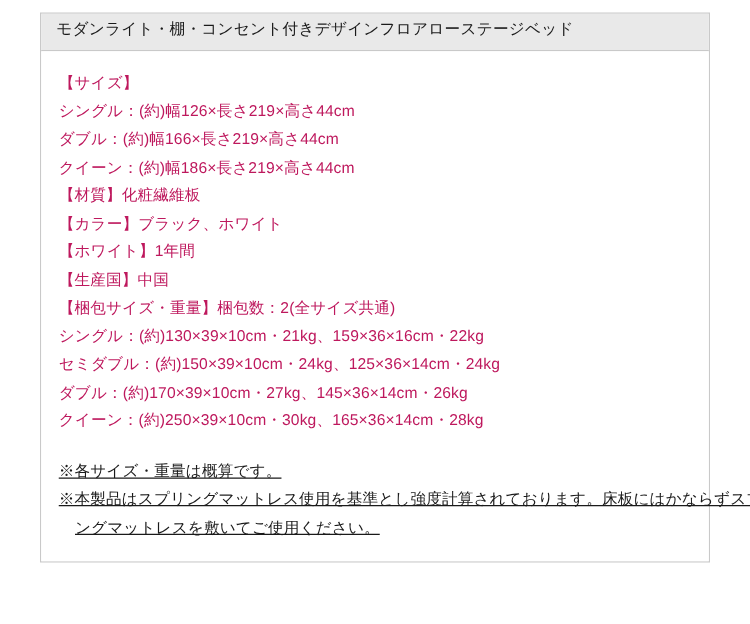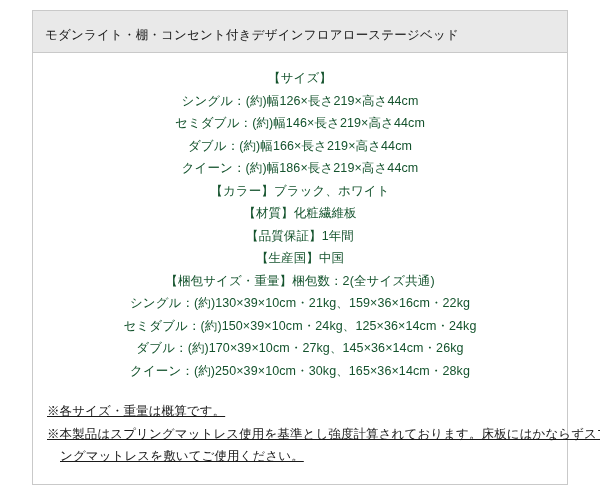--- a/index.html
+++ b/index.html
@@ -26,38 +26,37 @@
     left: 32px;
     top: 10px;
     width: 536px;
     border: 1px solid #c9c9c9;
     box-sizing: border-box;
     background: #ffffff;
   }
   .panel-header {
     background: #e9e9e9;
     border-bottom: 1px solid #c9c9c9;
-    padding: 16px 12px 9px 12px;
+    padding: 4px 12px 9px 12px;
     font-size: 12.5px;
     line-height: 1.3;
     letter-spacing: 0.2px;
     color: #1a1a1a;
     font-weight: 400;
   }
   .panel-body {
     padding: 14px 14px 16px 14px;
     background: #ffffff;
   }
   .spec-line {
     font-size: 12.5px;
     line-height: 22.5px;
     letter-spacing: 0.1px;
-    color: #14532d;
+    color: #be185d;
     white-space: nowrap;
-    text-align: center;
   }
   .notes {
     margin-top: 18px;
   }
   .note-line {
     font-size: 12.5px;
     line-height: 22.5px;
     letter-spacing: 0.1px;
     color: #1a1a1a;
     white-space: nowrap;
@@ -70,26 +69,25 @@
 </head>
 <body>
 
 <div class="page">
   <section class="spec-panel">
     <div class="panel-header">モダンライト・棚・コンセント付きデザインフロアローステージベッド</div>
     <div class="panel-body">
       <div class="spec-list">
         <div class="spec-line">【サイズ】</div>
         <div class="spec-line">シングル：(約)幅126×長さ219×高さ44cm</div>
-        <div class="spec-line">セミダブル：(約)幅146×長さ219×高さ44cm</div>
         <div class="spec-line">ダブル：(約)幅166×長さ219×高さ44cm</div>
         <div class="spec-line">クイーン：(約)幅186×長さ219×高さ44cm</div>
+        <div class="spec-line">【材質】化粧繊維板</div>
         <div class="spec-line">【カラー】ブラック、ホワイト</div>
-        <div class="spec-line">【材質】化粧繊維板</div>
-        <div class="spec-line">【品質保証】1年間</div>
+        <div class="spec-line">【ホワイト】1年間</div>
         <div class="spec-line">【生産国】中国</div>
         <div class="spec-line">【梱包サイズ・重量】梱包数：2(全サイズ共通)</div>
         <div class="spec-line">シングル：(約)130×39×10cm・21kg、159×36×16cm・22kg</div>
         <div class="spec-line">セミダブル：(約)150×39×10cm・24kg、125×36×14cm・24kg</div>
         <div class="spec-line">ダブル：(約)170×39×10cm・27kg、145×36×14cm・26kg</div>
         <div class="spec-line">クイーン：(約)250×39×10cm・30kg、165×36×14cm・28kg</div>
       </div>
       <div class="notes">
         <div class="note-line">※各サイズ・重量は概算です。</div>
         <div class="note-line">※本製品はスプリングマットレス使用を基準とし強度計算されております。床板にはかならずスプリ</div>

